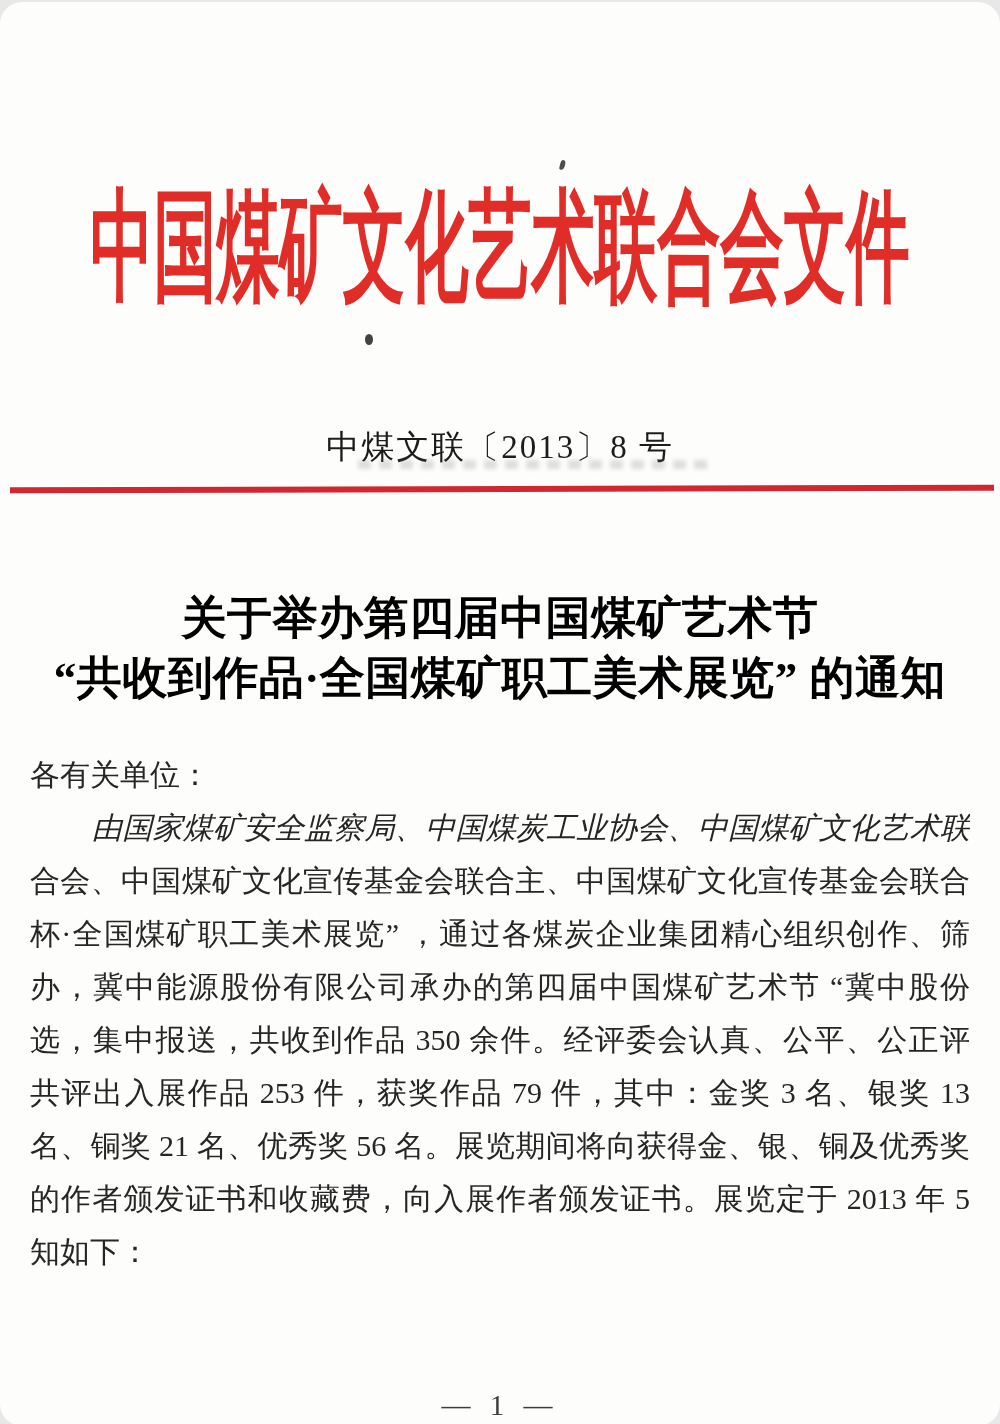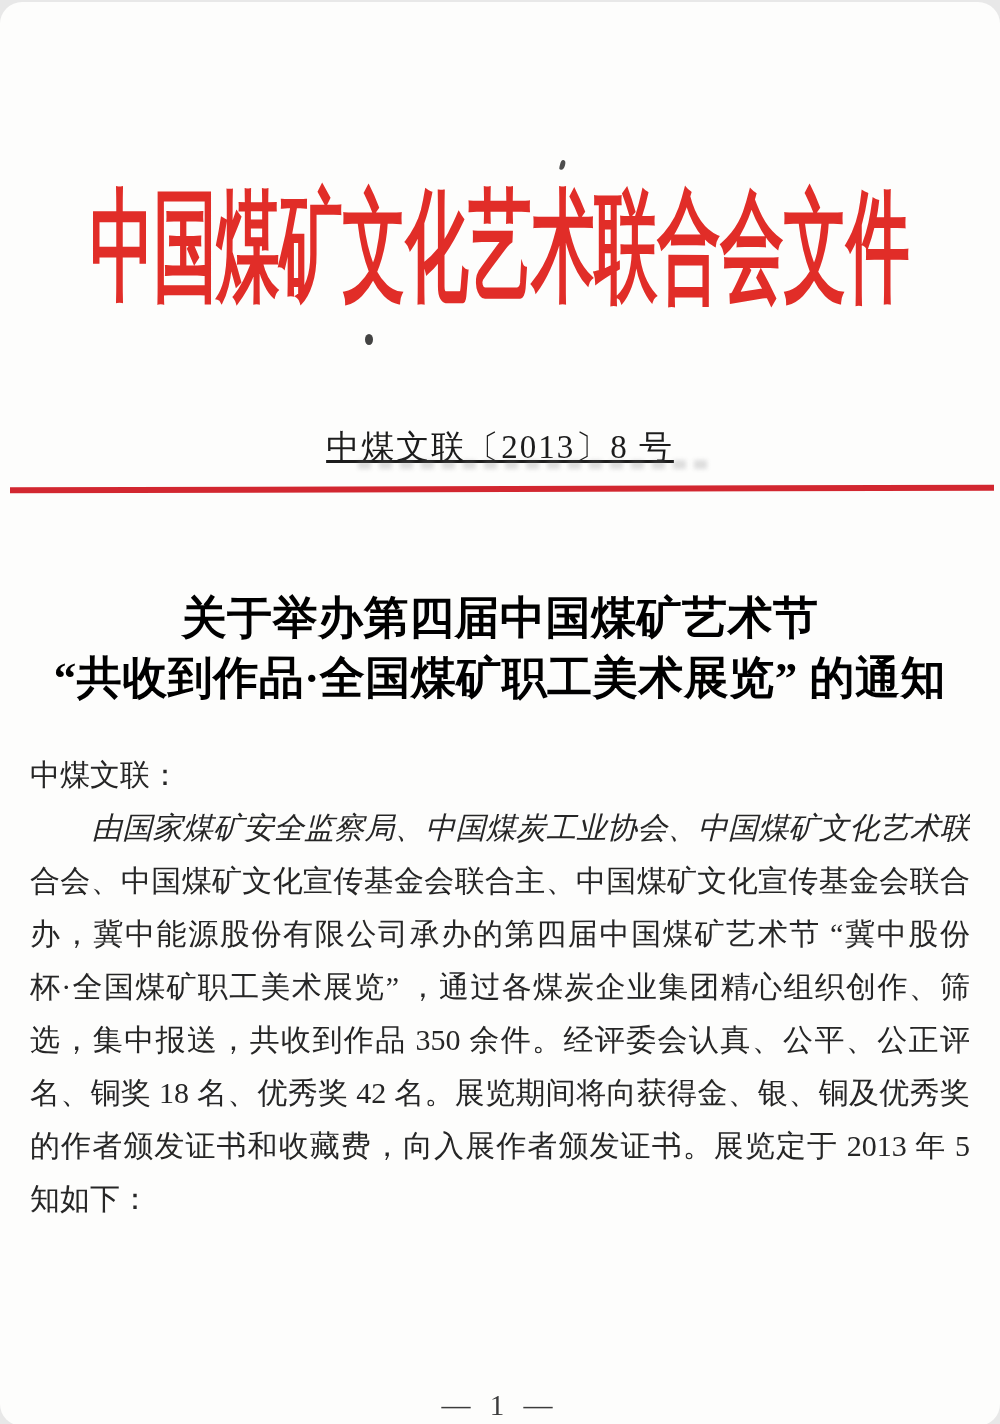--- a/index.html
+++ b/index.html
@@ -47,21 +47,20 @@
     letter-spacing: 0px;
   }
 
   
   .doc-number {
     position: absolute; left: 0; right: 0; top: 424px;
     text-align: center;
     font-size: 33px; line-height: 42px;
     color: #1c1c1c;
     letter-spacing: 2px;
-    text-decoration: underline;
   }
 
   
   .red-rule {
     position: absolute; left: 10px; right: 6px; top: 484px; height: 6px;
     background: #d22730;
     transform: rotate(-0.15deg);
   }
 
   
@@ -116,26 +115,27 @@
   <div class="ghost-bleed"></div>
 
   <div class="red-rule"></div>
 
   <div class="doc-title">
     <div>关于举办第四届中国煤矿艺术节</div>
     <div>“共收到作品·全国煤矿职工美术展览” 的通知</div>
   </div>
 
   <div class="body-block">
-    <div class="body-line">中煤文联：</div>
+    <div class="body-line">各有关单位：</div>
     <div class="body-line justified indent">由国家煤矿安全监察局、中国煤炭工业协会、中国煤矿文化艺术联</div>
     <div class="body-line justified">合会、中国煤矿文化宣传基金会联合主、中国煤矿文化宣传基金会联合主</div>
+    <div class="body-line justified">杯·全国煤矿职工美术展览” ，通过各煤炭企业集团精心组织创作、筛</div>
     <div class="body-line justified">办，冀中能源股份有限公司承办的第四届中国煤矿艺术节 “冀中股份</div>
-    <div class="body-line justified">杯·全国煤矿职工美术展览” ，通过各煤炭企业集团精心组织创作、筛</div>
     <div class="body-line justified">选，集中报送，共收到作品 350 余件。经评委会认真、公平、公正评选，</div>
-    <div class="body-line justified">名、铜奖 18 名、优秀奖 42 名。展览期间将向获得金、银、铜及优秀奖</div>
+    <div class="body-line justified">共评出入展作品 253 件，获奖作品 79 件，其中：金奖 3 名、银奖 13</div>
+    <div class="body-line justified">名、铜奖 21 名、优秀奖 56 名。展览期间将向获得金、银、铜及优秀奖</div>
     <div class="body-line justified">的作者颁发证书和收藏费，向入展作者颁发证书。展览定于 2013 年 5</div>
     <div class="body-line">知如下：</div>
   </div>
 
   <div class="page-number">— 1 —</div>
 
 </div>
 
 </body></html>

